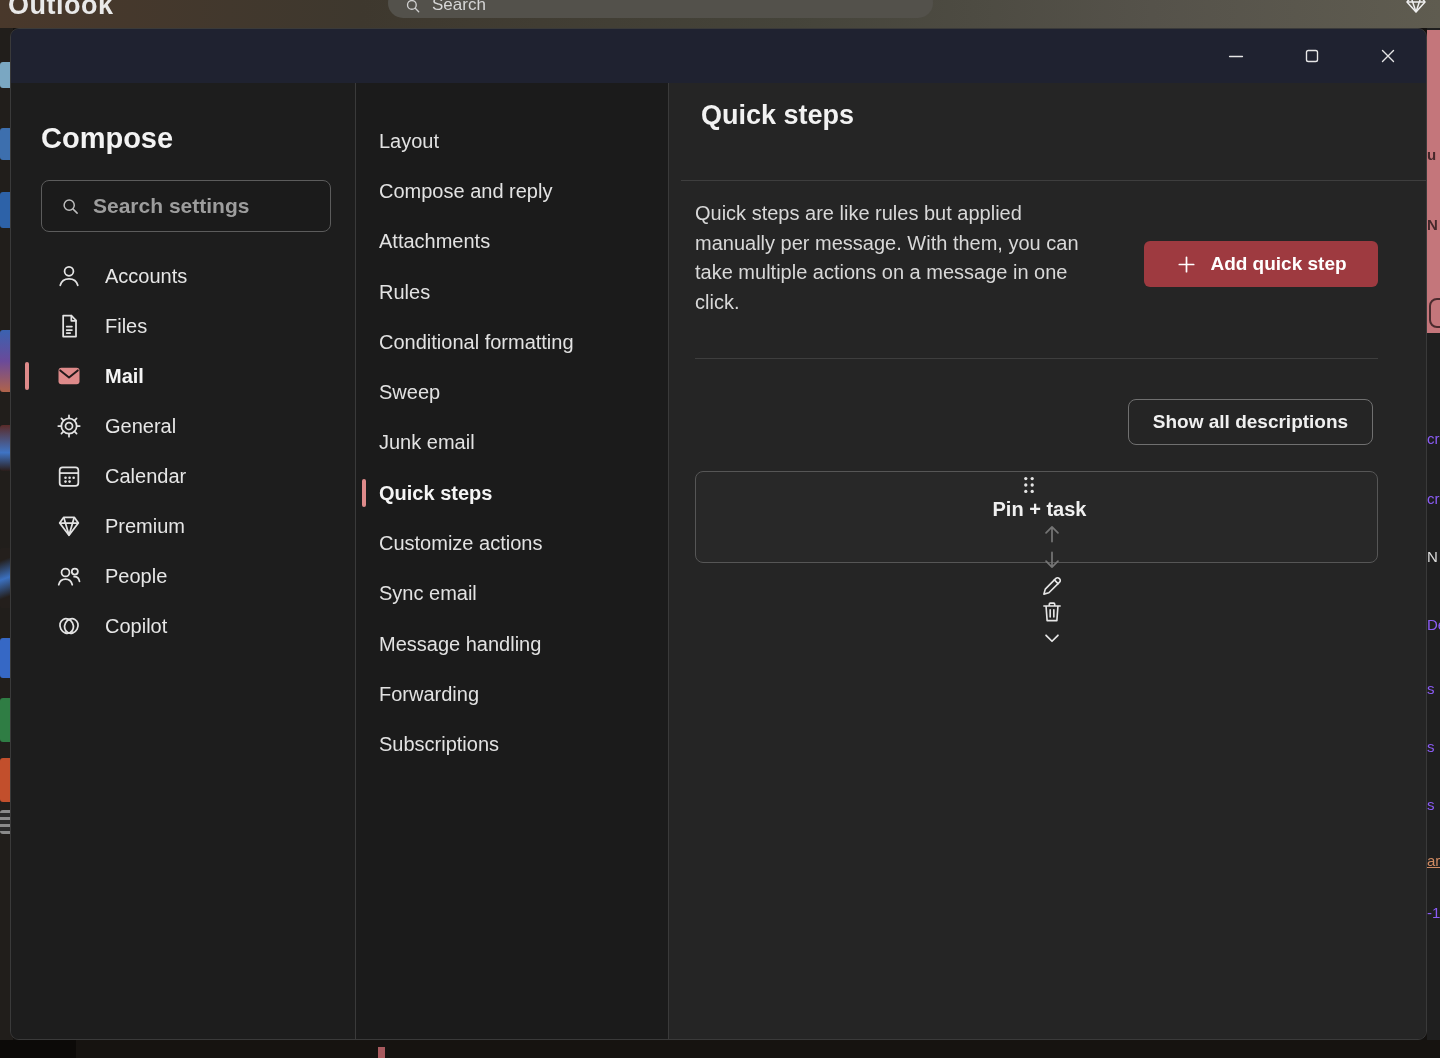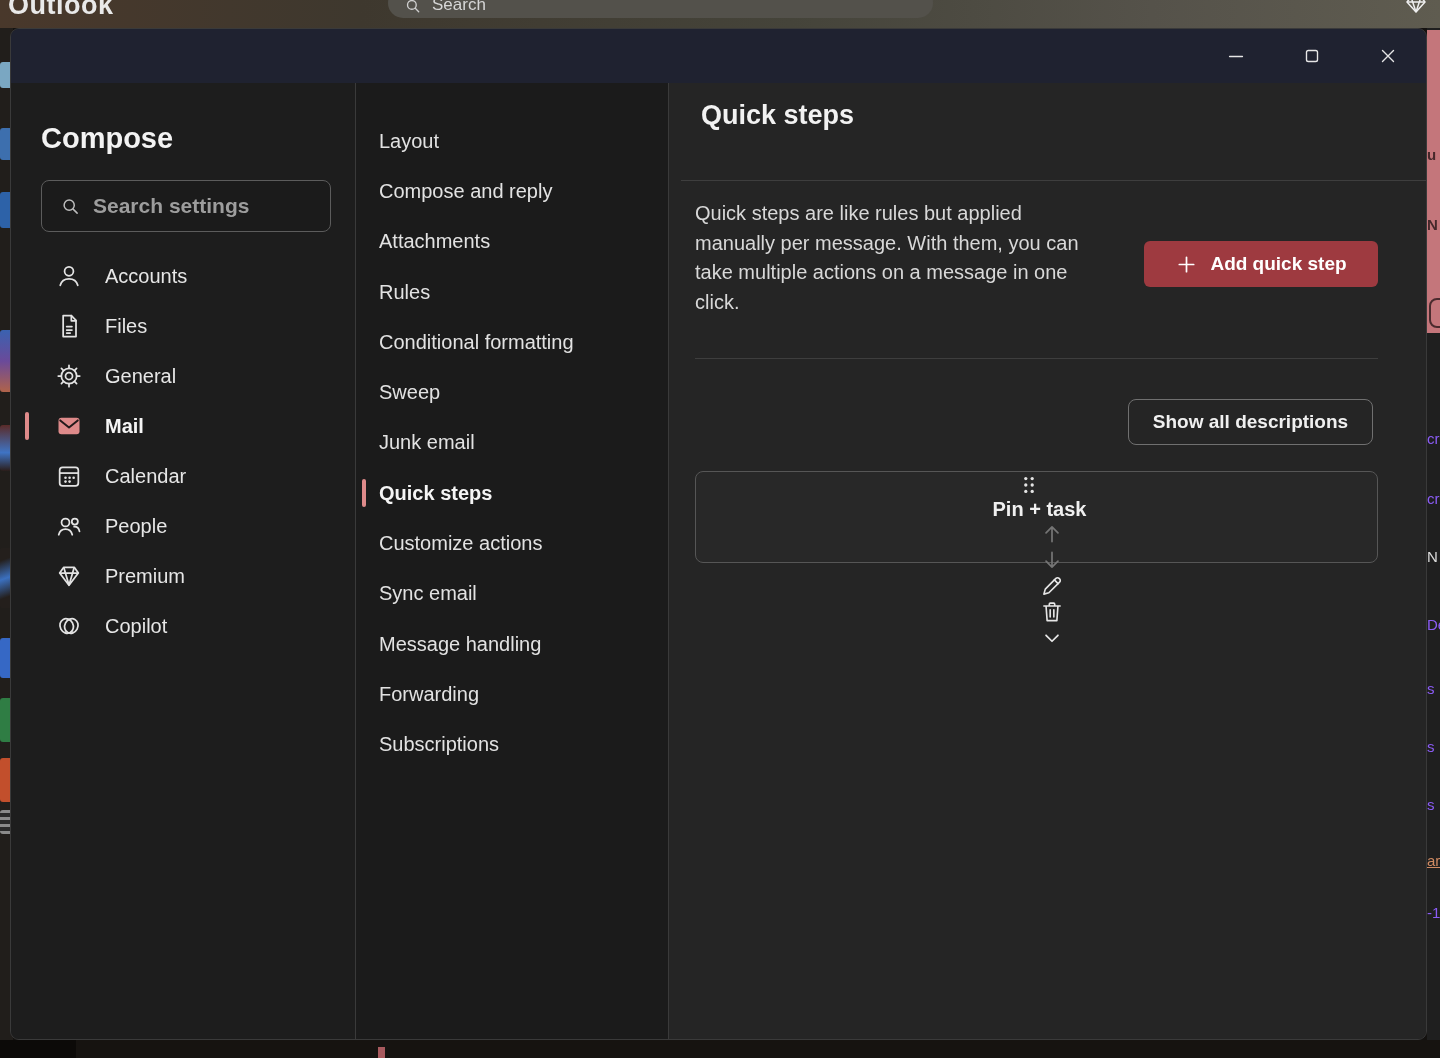--- a/index.html
+++ b/index.html
@@ -262,40 +262,40 @@
             <span class="ic">
               <svg width="28" height="28" viewBox="0 0 24 24" fill="none" stroke="currentColor" stroke-width="1.5" stroke-linejoin="round" stroke-linecap="round">
                   <path d="M7 3h7l4 4.2V21H7z"></path>
                   <path d="M14 3v4.5h4"></path>
                   <path d="M10 12.5h4.5M10 15.5h4.5M10 18h3"></path>
                 </svg>
             </span>
             <span class="lbl">Files</span>
           </div>
 
+          <div class="side-item selected">
+            <span class="sel-bar"></span>
+            <span class="ic">
+              <svg width="28" height="28" viewBox="0 0 24 24">
+                  <rect x="3" y="5" width="18" height="14" rx="2.5" fill="#de8a8a"></rect>
+                  <path d="M4.5 7.2l7.5 6 7.5-6" fill="none" stroke="#23191a" stroke-width="1.7" stroke-linecap="round" stroke-linejoin="round"></path>
+                </svg>
+            </span>
+            <span class="lbl">Mail</span>
+          </div>
+
           <div class="side-item">
             <span class="ic">
               <svg width="28" height="28" viewBox="0 0 24 24" fill="none" stroke="currentColor" stroke-width="1.5" stroke-linecap="round">
                   <circle cx="12" cy="12" r="3"></circle>
                   <circle cx="12" cy="12" r="6.6"></circle>
                   <path d="M12 5.4V2.8M12 21.2v-2.6M5.4 12H2.8M21.2 12h-2.6M7.3 7.3L5.5 5.5M18.5 18.5l-1.8-1.8M16.7 7.3l1.8-1.8M5.5 18.5l1.8-1.8"></path>
                 </svg>
             </span>
             <span class="lbl">General</span>
-          </div>
-
-          <div class="side-item selected">
-            <span class="sel-bar"></span>
-            <span class="ic">
-              <svg width="28" height="28" viewBox="0 0 24 24">
-                  <rect x="3" y="5" width="18" height="14" rx="2.5" fill="#de8a8a"></rect>
-                  <path d="M4.5 7.2l7.5 6 7.5-6" fill="none" stroke="#23191a" stroke-width="1.7" stroke-linecap="round" stroke-linejoin="round"></path>
-                </svg>
-            </span>
-            <span class="lbl">Mail</span>
           </div>
 
           <div class="side-item">
             <span class="ic">
               <svg width="28" height="28" viewBox="0 0 24 24" fill="none" stroke="currentColor" stroke-width="1.5">
                   <rect x="4" y="4.5" width="16" height="16" rx="2.5"></rect>
                   <path d="M4 9.5h16"></path>
                   <g fill="currentColor" stroke="none">
                     <circle cx="9" cy="13.5" r="1.1"></circle>
                     <circle cx="12.5" cy="13.5" r="1.1"></circle>
@@ -303,38 +303,38 @@
                     <circle cx="9" cy="16.8" r="1.1"></circle>
                     <circle cx="12.5" cy="16.8" r="1.1"></circle>
                   </g>
                 </svg>
             </span>
             <span class="lbl">Calendar</span>
           </div>
 
           <div class="side-item">
             <span class="ic">
+              <svg width="28" height="28" viewBox="0 0 24 24" fill="none" stroke="currentColor" stroke-width="1.5" stroke-linejoin="round">
+                  <path d="M7.5 4.5h9L20 9.5 12 20 4 9.5z"></path>
+                  <path d="M4 9.5h16M7.5 4.5L12 20M16.5 4.5L12 20"></path>
+                </svg>
+            </span>
+            <span class="lbl">Premium</span>
+          </div>
+
+          <div class="side-item">
+            <span class="ic">
               <svg width="28" height="28" viewBox="0 0 24 24" fill="none" stroke="currentColor" stroke-width="1.5" stroke-linecap="round">
                   <circle cx="9" cy="9" r="3.4"></circle>
                   <path d="M3.2 19.5c.8-3.2 2.9-4.8 5.8-4.8s5 1.6 5.8 4.8"></path>
                   <circle cx="17" cy="8.2" r="2.6"></circle>
                   <path d="M16.4 12.6c2.6-.1 4.1 1.5 4.6 4"></path>
                 </svg>
             </span>
             <span class="lbl">People</span>
-          </div>
-
-          <div class="side-item">
-            <span class="ic">
-              <svg width="28" height="28" viewBox="0 0 24 24" fill="none" stroke="currentColor" stroke-width="1.5" stroke-linejoin="round">
-                  <path d="M7.5 4.5h9L20 9.5 12 20 4 9.5z"></path>
-                  <path d="M4 9.5h16M7.5 4.5L12 20M16.5 4.5L12 20"></path>
-                </svg>
-            </span>
-            <span class="lbl">Premium</span>
           </div>
 
           <div class="side-item">
             <span class="ic">
               <svg width="28" height="28" viewBox="0 0 24 24" fill="none" stroke="currentColor" stroke-width="1.5">
                   <ellipse cx="10" cy="12" rx="5.6" ry="6.4" transform="rotate(-28 10 12)"></ellipse>
                   <ellipse cx="14" cy="12" rx="5.6" ry="6.4" transform="rotate(28 14 12)"></ellipse>
                 </svg>
             </span>
             <span class="lbl">Copilot</span>

